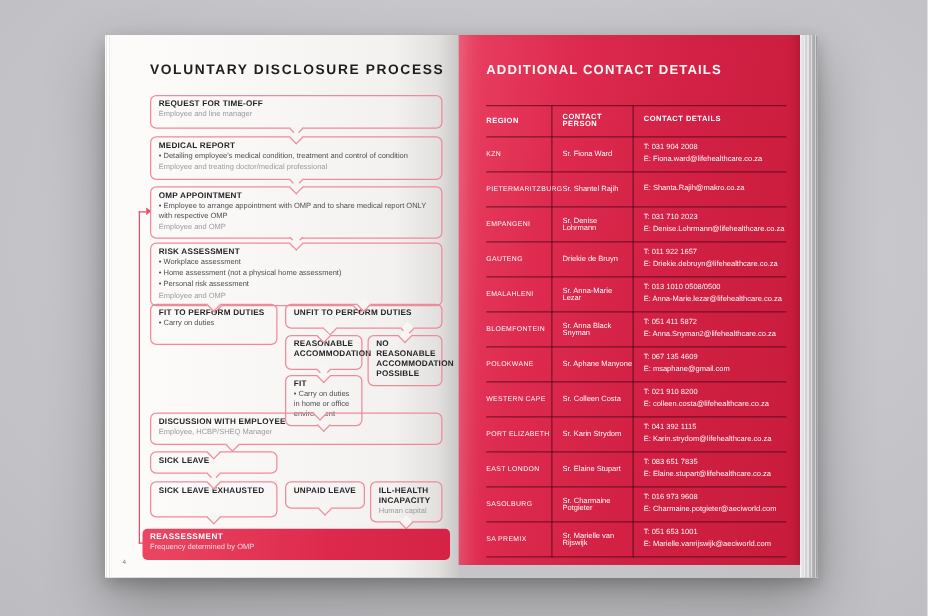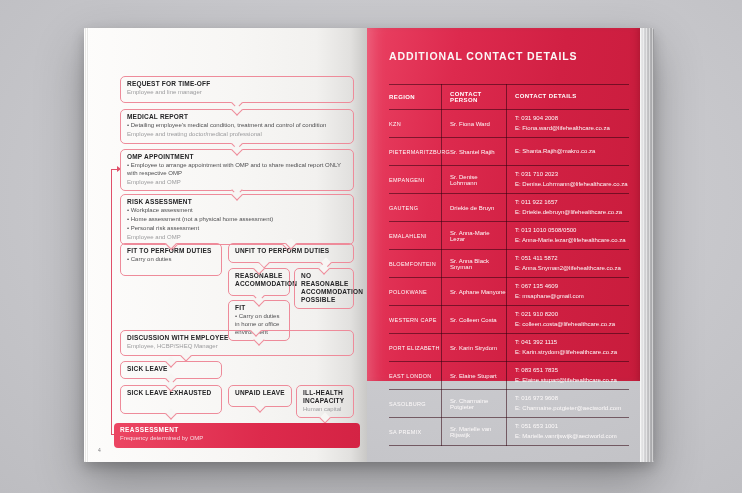--- a/index.html
+++ b/index.html
@@ -50,21 +50,21 @@
   .loop-line{position:absolute;left:-9px;top:93px;width:1px;height:266px;background:#e0506a;}
   .loop-stub-top{position:absolute;left:-9px;top:93px;width:6px;height:1px;background:#e0506a;}
   .loop-stub-bot{position:absolute;left:-9px;top:358px;width:4px;height:1px;background:#e0506a;}
   .loop-arrow{
     position:absolute;left:-3px;top:90px;width:0;height:0;
     border-left:4px solid #e0506a;border-top:3.5px solid transparent;border-bottom:3.5px solid transparent;
   }
   .pagenum{position:absolute;left:14px;bottom:9px;font-size:5px;color:#7c7c7e;}
   
   .page-right{
-    position:absolute;left:283px;top:0;width:273px;height:353px;
+    position:absolute;left:283px;top:0;width:273px;height:424px;
     background:linear-gradient(100deg,#ea4162 0%,#dd2a4e 28%,#d12043 60%,#c81c3c 100%);
     box-shadow:inset 14px 0 16px -10px rgba(255,255,255,.22), inset -6px 0 10px -6px rgba(80,0,14,.35);
     text-decoration:underline;
   }
   .rp-title{
     position:absolute;left:22px;top:22px;margin:0;
     font-size:10.5px;font-weight:bold;letter-spacing:.9px;color:#fbf7f7;
   }
   .ctable{position:absolute;left:22px;top:56px;width:240px;}
   .thead,.trow{display:flex;align-items:center;border-bottom:1px solid rgba(48,2,14,.55);}
@@ -88,20 +88,21 @@
     content:"";position:absolute;inset:0;
     background:repeating-linear-gradient(to right,rgba(255,255,255,.5) 0 1px,transparent 1px 3px);
   }
 </style>
 </head>
 <body>
 
 <div class="book">
 
   <div class="page-left">
+    <h1 class="lp-title">VOLUNTARY DISCLOSURE PROCESS</h1>
 
     <div class="flow">
       <div class="loop-line"></div>
       <div class="loop-stub-top"></div>
       <div class="loop-stub-bot"></div>
       <div class="loop-arrow"></div>
 
       <div class="fbox" style="left:0;top:0;width:234px;min-height:27px">
         <div class="bt">REQUEST FOR TIME-OFF</div>
         <div class="bf">Employee and line manager</div>

